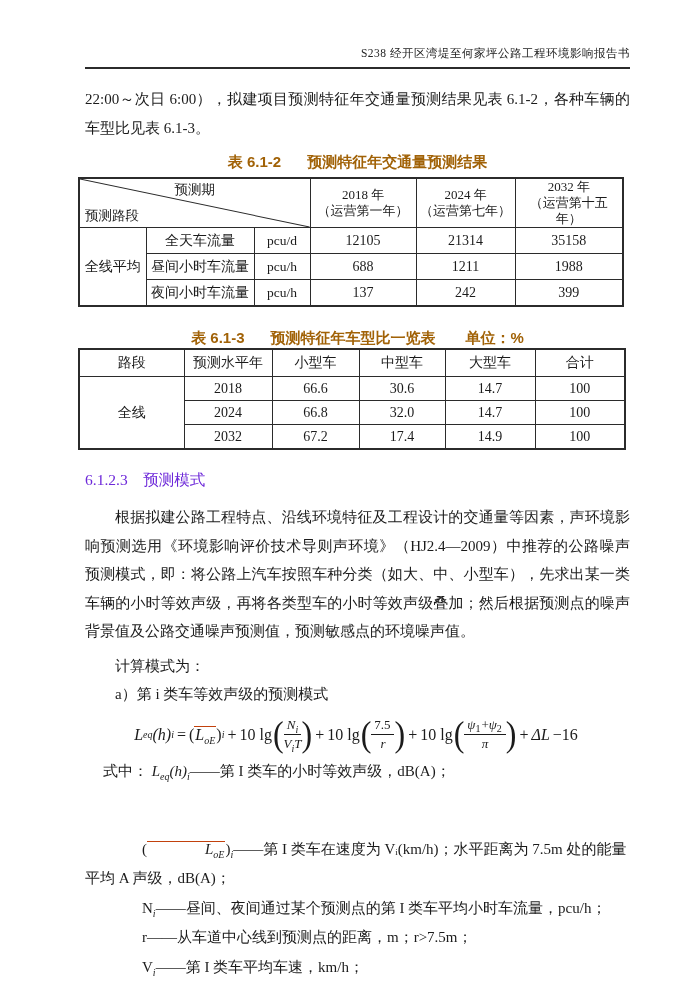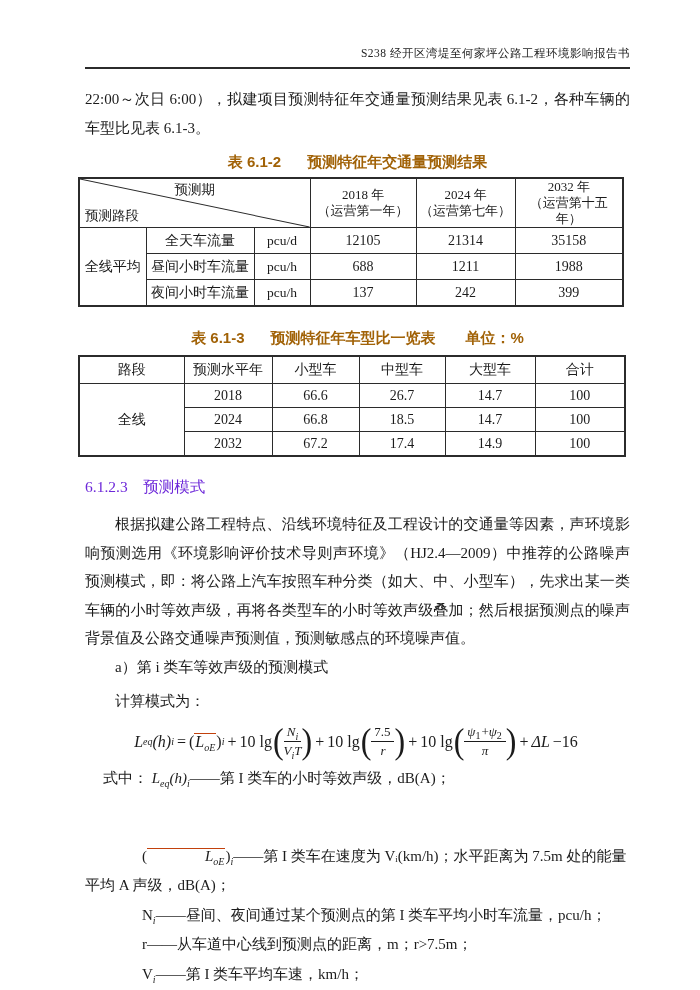--- a/index.html
+++ b/index.html
@@ -41,21 +41,21 @@
   .t1{width:544px;margin-top:5px;}
   .t1 .hdr-year{font-size:13px;line-height:16px;white-space:pre-line;height:38px;}
   .t1 td.data-row{height:25px;}
   .t1 .unit{font-size:13.5px;}
   
   .diag-cell{position:relative;padding:0;height:38px;}
   .diag-cell svg{position:absolute;left:0;top:0;width:100%;height:100%;}
   .diag-top{position:absolute;top:2px;left:0;width:100%;text-align:center;font-size:13.5px;}
   .diag-bottom{position:absolute;bottom:2px;left:5px;font-size:13.5px;}
 
-  .t2{width:546px;margin-top:7px;}
+  .t2{width:546px;margin-top:0;}
   .t2 th{height:26px;}
   .t2 td{height:23px;}
 
   
   .section-heading{margin-top:20px;font-size:15.5px;color:#6d28d9;}
 
   
   .formula{
     margin:9px 0 4px 0;display:flex;align-items:center;justify-content:center;
     font-size:16px;line-height:1.1;
@@ -165,47 +165,47 @@
       <th>预测水平年</th>
       <th>小型车</th>
       <th>中型车</th>
       <th>大型车</th>
       <th>合计</th>
     </tr>
     <tr>
       <td rowspan="3">全线</td>
       <td>2018</td>
       <td>66.6</td>
-      <td>26.7</td>
+      <td>30.6</td>
       <td>14.7</td>
       <td>100</td>
     </tr>
     <tr>
       <td>2024</td>
       <td>66.8</td>
-      <td>18.5</td>
+      <td>32.0</td>
       <td>14.7</td>
       <td>100</td>
     </tr>
     <tr>
       <td>2032</td>
       <td>67.2</td>
       <td>17.4</td>
       <td>14.9</td>
       <td>100</td>
     </tr>
   </tbody>
     </table>
 
   <div class="section-heading">6.1.2.3　预测模式</div>
 
   <p class="para body-para">根据拟建公路工程特点、沿线环境特征及工程设计的交通量等因素，声环境影响预测选用《环境影响评价技术导则声环境》（HJ2.4—2009）中推荐的公路噪声预测模式，即：将公路上汽车按照车种分类（如大、中、小型车），先求出某一类车辆的小时等效声级，再将各类型车的小时等效声级叠加；然后根据预测点的噪声背景值及公路交通噪声预测值，预测敏感点的环境噪声值。</p>
 
+  <p class="calc-line first">计算模式为：</p>
   <p class="calc-line">a）第 i 类车等效声级的预测模式</p>
-  <p class="calc-line first">计算模式为：</p>
 
   <div class="formula">
     <span class="it">L</span>
       <sub>eq</sub>
       <span class="it">(h)</span>
       <sub>i</sub>
     <span class="op">=</span>
     <span>(</span>
       <span class="ol"><span class="it">L</span><sub>oE</sub></span>
       <span>)</span>

